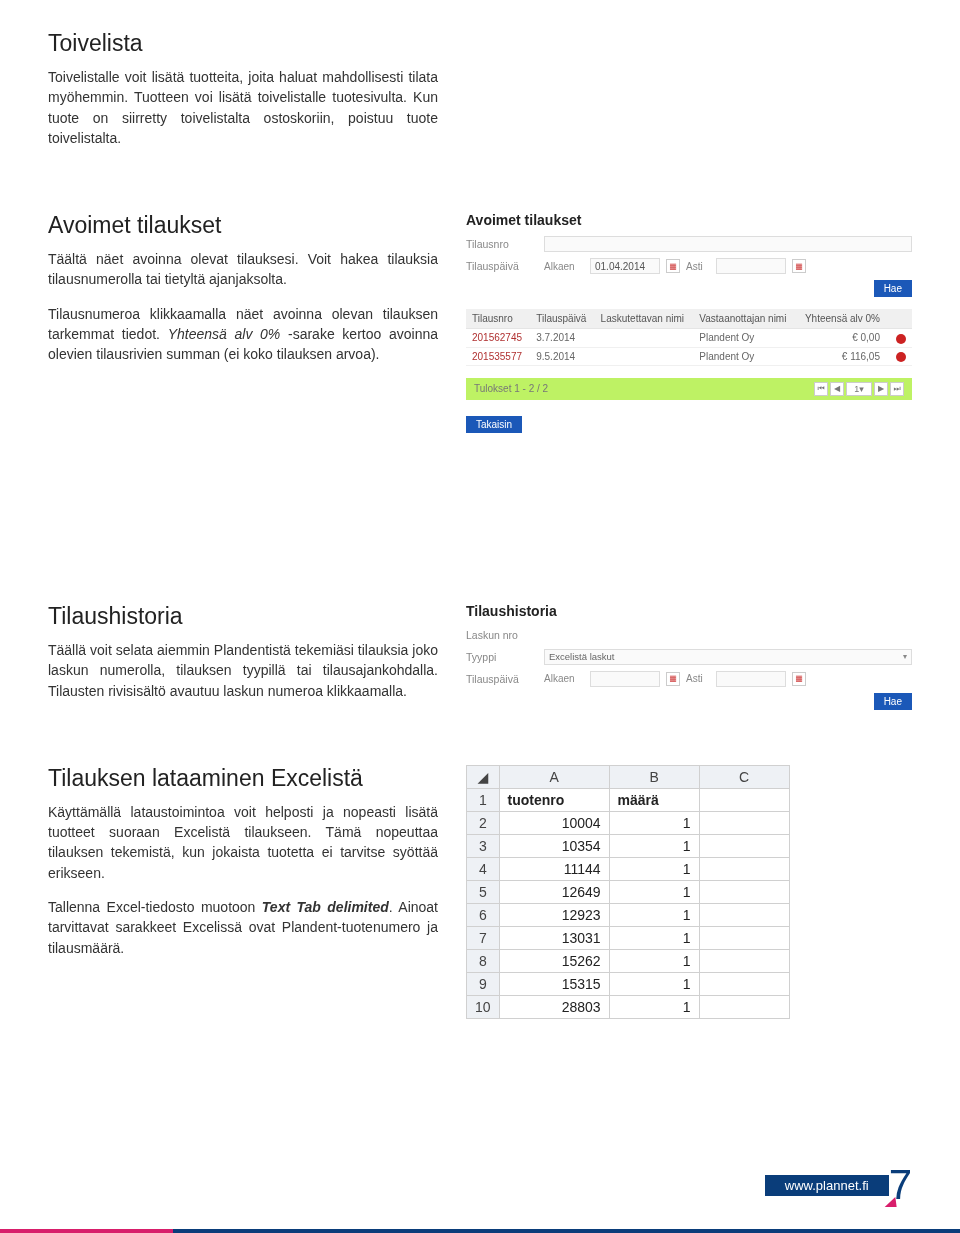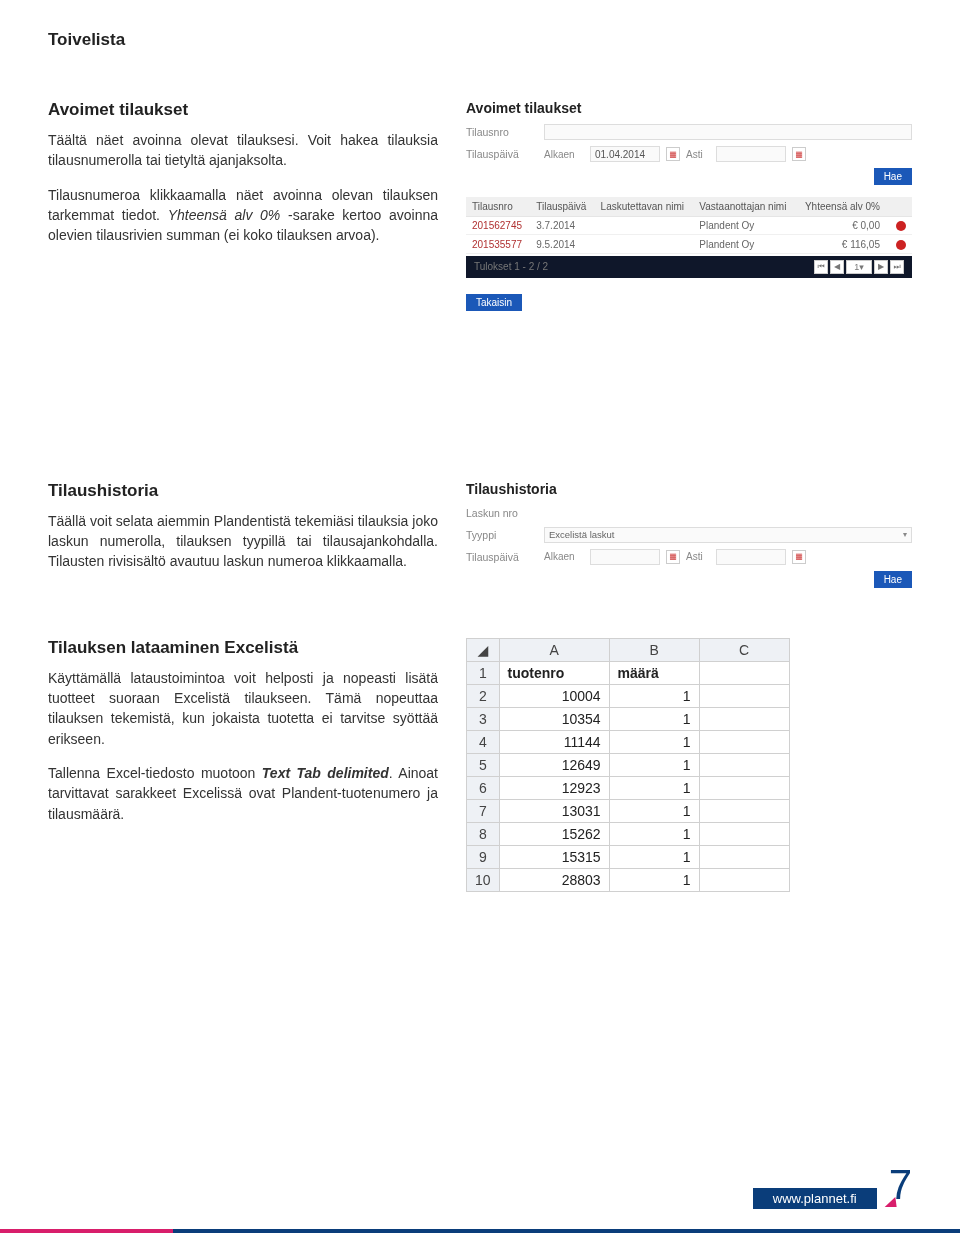--- a/index.html
+++ b/index.html
@@ -11,42 +11,42 @@
     position: relative;
     color: #333;
   }
   .page {
     padding: 30px 48px 40px 48px;
   }
   .section { margin-bottom: 50px; }
   .two-col { display: flex; gap: 28px; align-items: flex-start; }
   .left { flex: 0 0 390px; }
   .right { flex: 1; }
-  h2 { font-size: 17px; font-weight: 700; color: #222; margin-bottom: 10px; }
+  h2 { font-size: 23px; font-weight: 400; color: #222; margin-bottom: 10px; }
   p { font-size: 14px; line-height: 1.45; color: #333; text-align: justify; margin-bottom: 14px; }
   em.ital { font-style: italic; }
 
   
   .panel { font-size: 11px; color: #555; }
   .panel-title { font-size: 14px; font-weight: 700; color: #222; margin-bottom: 8px; }
   .filter-row { display: flex; align-items: center; gap: 6px; margin-bottom: 6px; }
   .filter-row label { width: 72px; font-size: 10.5px; color: #888; }
   .filter-row .inp { background: #fafafa; border: 1px solid #ddd; height: 16px; flex: 1; font-size: 10px; padding: 0 4px; display: flex; align-items: center; }
   .filter-row .short { flex: 0 0 70px; }
   .filter-row .cal { width: 14px; height: 14px; background: #fff; border: 1px solid #ccc; display: inline-flex; align-items: center; justify-content: center; font-size: 8px; color: #c33; }
   .btn-blue { background: #1b58b8; color: #fff; font-size: 10px; padding: 3px 10px; border: none; display: inline-block; }
   .btn-blue.right-align { float: right; }
   .clear { clear: both; }
   .tbl { width: 100%; border-collapse: collapse; margin-top: 12px; font-size: 10px; }
   .tbl th { background: #f0f0f0; color: #555; font-weight: 400; text-align: left; padding: 4px 6px; border-bottom: 1px solid #e5e5e5; }
   .tbl th.num, .tbl td.num { text-align: right; }
   .tbl td { padding: 3px 6px; border-bottom: 1px solid #f0f0f0; color: #666; }
   .tbl td.link { color: #b03030; }
   .tbl .dot { display: inline-block; width: 10px; height: 10px; border-radius: 50%; background: #c22; margin-left: 4px; vertical-align: middle; }
-  .results-bar { display: flex; justify-content: space-between; align-items: center; background: #0f172a; padding: 4px 8px; font-size: 10px; color: #777; margin-top: 2px; }
+  .results-bar { display: flex; justify-content: space-between; align-items: center; background: #bef264; padding: 4px 8px; font-size: 10px; color: #777; margin-top: 12px; }
   .pager { display: flex; gap: 2px; align-items: center; }
   .pager .pgbtn { width: 14px; height: 14px; border: 1px solid #ccc; background: #fff; display: flex; align-items: center; justify-content: center; font-size: 8px; }
   .pager .pgsel { width: 26px; height: 14px; border: 1px solid #ccc; background: #fff; font-size: 9px; display: flex; align-items: center; justify-content: center; }
 
   
   .hist-panel .filter-row label { width: 72px; }
   .hist-panel .sel { background: #fafafa; border: 1px solid #ddd; height: 16px; flex: 1; font-size: 9.5px; padding: 0 4px; display: flex; align-items: center; justify-content: space-between; color: #666; }
   .hist-panel .sel .chev { font-size: 8px; color: #888; }
 
   
@@ -59,21 +59,21 @@
   .excel td.colA { width: 110px; }
   .excel td.colB { width: 90px; }
   .excel td.colC { width: 90px; }
 
   
   .footer {
     position: absolute; left: 0; right: 0; bottom: 0; height: 56px;
   }
   .footer-bar {
     position: absolute; right: 48px; bottom: 24px;
-    display: flex; align-items: flex-end; gap: 12px;
+    display: flex; align-items: center; 
   }
   .footer-link {
     background: #0a3d7a; color: #fff; font-size: 13px; padding: 3px 20px;
   }
   .pagenum {
     font-size: 42px; color: #0a3d7a; font-weight: 400;
     position: relative;
   }
   .pagenum::before {
     content: ""; position: absolute; left: -2px; bottom: 2px;
@@ -87,20 +87,26 @@
     background: linear-gradient(90deg, #d81e6b 0%, #d81e6b 18%, #0a3d7a 18%, #0a3d7a 100%);
   }
 </style>
 </head>
 <body>
 
 <div class="page">
 
   <div class="section">
     <h2>Toivelista</h2>
+    <div class="two-col">
+      <div class="left">
+        <p>Toivelistalle voit lisätä tuotteita, joita haluat mahdollisesti tilata myöhemmin. Tuotteen voi lisätä toivelistalle tuotesivulta. Kun tuote on siirretty toivelistalta ostoskoriin, poistuu tuote toivelistalta.</p>
+      </div>
+      <div class="right"></div>
+    </div>
   </div>
 
   <div class="section two-col">
     <div class="left">
       <h2>Avoimet tilaukset</h2>
       <p>Täältä näet avoinna olevat tilauksesi. Voit hakea tilauksia tilausnumerolla tai tietyltä ajanjaksolta.</p>
       <p>
         <span>Tilausnumeroa klikkaamalla näet avoinna olevan tilauksen tarkemmat tiedot. </span><em class="ital">Yhteensä alv 0%</em><span> -sarake kertoo avoinna olevien tilausrivien summan (ei koko tilauksen arvoa).</span>
       </p>
     </div>

